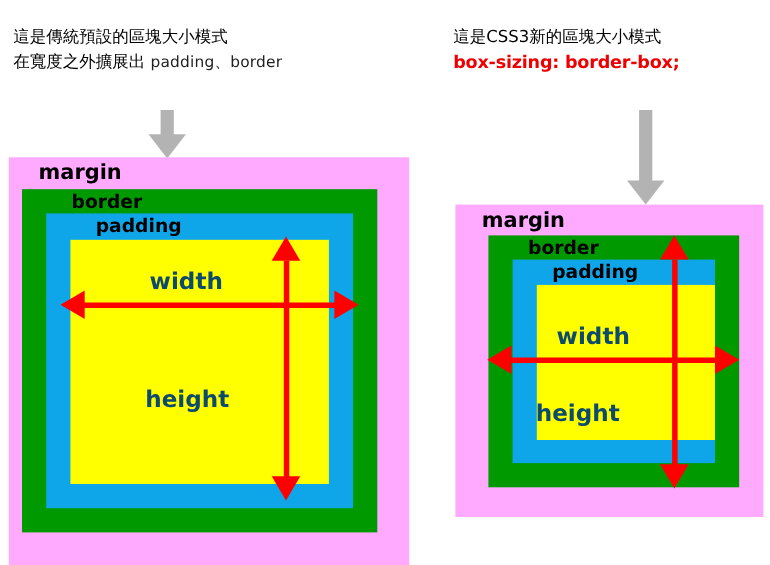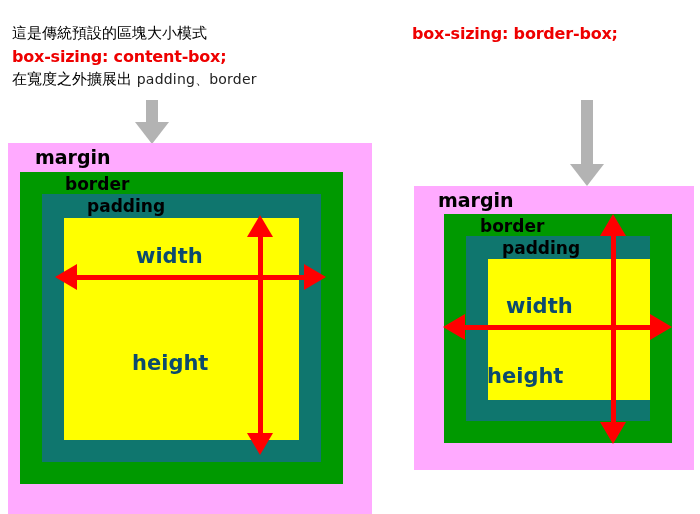--- a/index.html
+++ b/index.html
@@ -40,21 +40,21 @@
     position:absolute;left:50%;transform:translateX(-50%);
     width:0;height:0;
     border-left:17px solid transparent;
     border-right:17px solid transparent;
     border-top:22px solid #b3b3b3;
   }
 
   
   .bm-margin{position:absolute;background:#ffaaff;}
   .bm-border{position:absolute;background:#009900;}
-  .bm-padding{position:absolute;background:#0f766e;}
+  .bm-padding{position:absolute;background:#0ea5e9;}
   .bm-content{position:absolute;background:#ffff00;}
 
   .bm-label{
     position:absolute;
     font-size:17px;
     font-weight:bold;
     color:#000000;
     line-height:19px;
     white-space:nowrap;
   }
@@ -93,21 +93,20 @@
     border-top:22px solid #ff0000;
   }
 </style>
 </head>
 <body>
 
 <div class="stage">
 
   <div class="caption" style="left:12px;top:22px;">
     <div class="cap-line">這是傳統預設的區塊大小模式</div>
-    <div class="cap-line code">box-sizing: content-box;</div>
     <div class="cap-line mix">
       <span class="zh">在寬度之外擴展出</span>
       <span class="en">padding、border</span>
     </div>
   </div>
 
   <div class="gray-arrow" style="left:135px;top:100px;width:34px;height:44px;">
     <div class="shaft" style="height:24px;"></div>
     <div class="head" style="top:22px;"></div>
   </div>
@@ -137,20 +136,21 @@
 
     <div>
       <div class="red-v" style="left:250px;top:94px;width:5px;height:198px;"></div>
       <div class="red-head up" style="left:239px;top:72px;"></div>
       <div class="red-head down" style="left:239px;top:290px;"></div>
       <div class="dim-label" style="left:124px;top:208px;">height</div>
     </div>
   </div>
 
   <div class="caption" style="left:412px;top:22px;">
+    <div class="cap-line">這是CSS3新的區塊大小模式</div>
     <div class="cap-line code">box-sizing: border-box;</div>
   </div>
 
   <div class="gray-arrow" style="left:570px;top:100px;width:34px;height:87px;">
     <div class="shaft" style="height:66px;"></div>
     <div class="head" style="top:64px;"></div>
   </div>
 
   <div class="bm-margin" style="left:414px;top:186px;width:280px;height:284px;">
 

